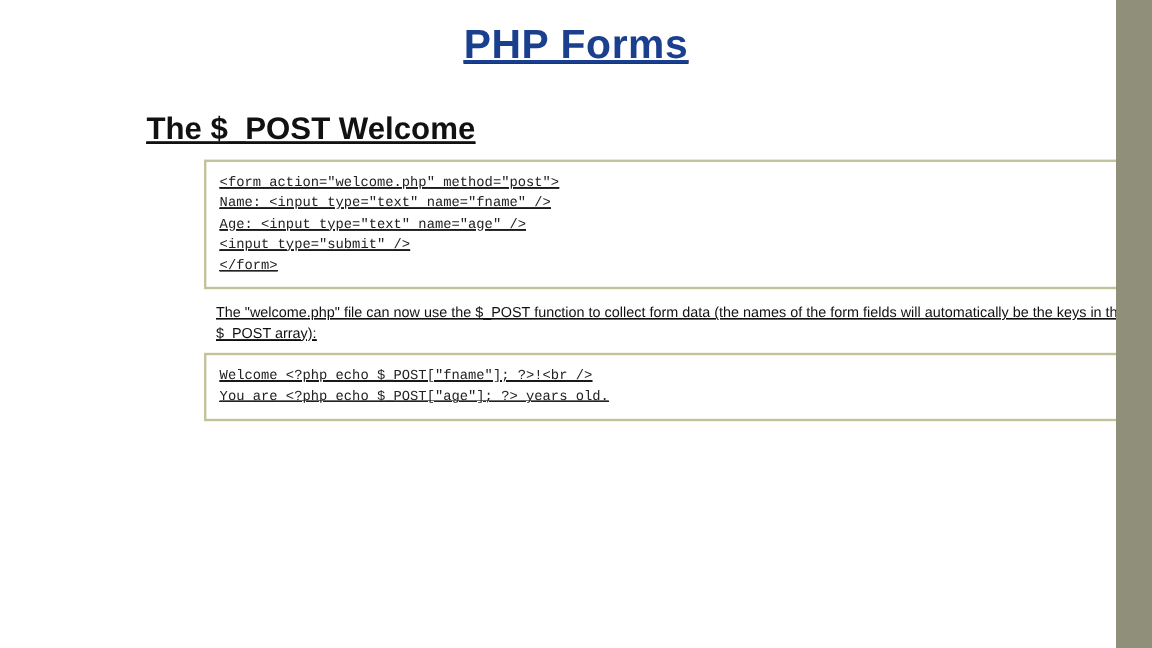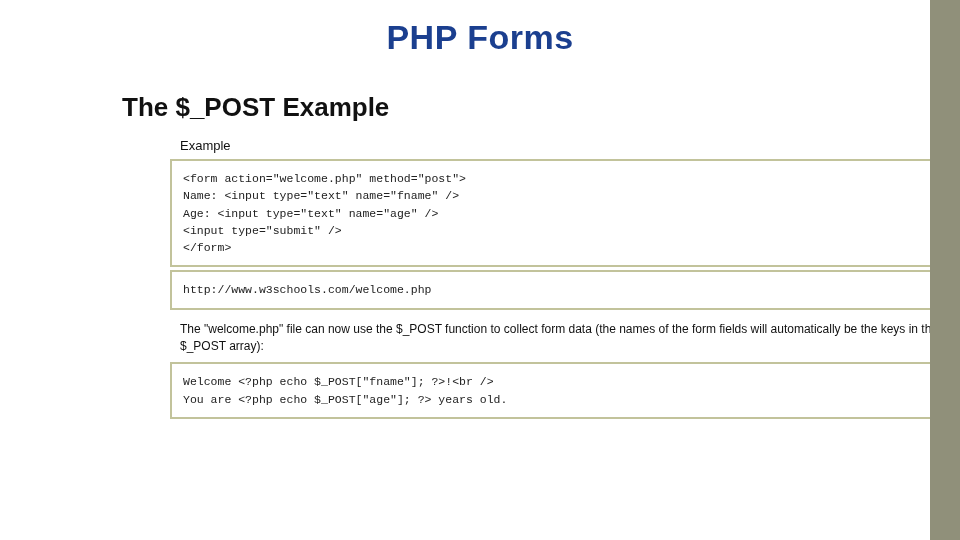--- a/index.html
+++ b/index.html
@@ -1,15 +1,15 @@
 <!DOCTYPE html>
 <html><head>
 <meta charset="utf-8">
 <style>
-  * { box-sizing: border-box; margin: 0; padding: 0; }
+  * { box-sizing: border-box; margin: 0; padding: 0; text-decoration: underline; }
   body {
     width: 960px;
     height: 540px;
     background: #ffffff;
     font-family: Arial, Helvetica, sans-serif;
     position: relative;
     overflow: hidden;
   }
   .sidebar {
     position: absolute;
@@ -62,26 +62,24 @@
     line-height: 1.45;
     font-family: Arial, sans-serif;
   }
 </style>
 </head>
 <body>
 
 <div class="sidebar"></div>
 
 <div class="title">PHP Forms</div>
-<div class="subtitle">The $_POST Example</div>
+<div class="subtitle">The $_POST Welcome</div>
 
 <div class="content">
-  <div class="label">Example</div>
   <div class="codebox">&lt;form action="welcome.php" method="post"&gt;
 Name: &lt;input type="text" name="fname" /&gt;
 Age: &lt;input type="text" name="age" /&gt;
 &lt;input type="submit" /&gt;
 &lt;/form&gt;</div>
-  <div class="codebox">http://www.w3schools.com/welcome.php</div>
   <div class="textblock">The "welcome.php" file can now use the $_POST function to collect form data (the names of the form fields will automatically be the keys in the $_POST array):</div>
   <div class="codebox">Welcome &lt;?php echo $_POST["fname"]; ?&gt;!&lt;br /&gt;
 You are &lt;?php echo $_POST["age"]; ?&gt; years old.</div>
 </div>
 
 </body></html>

